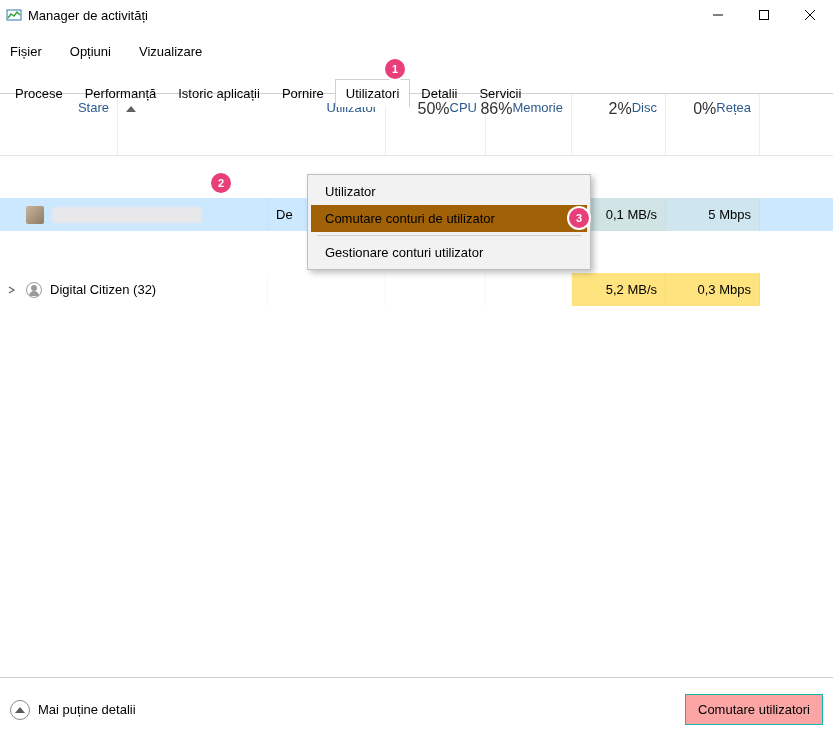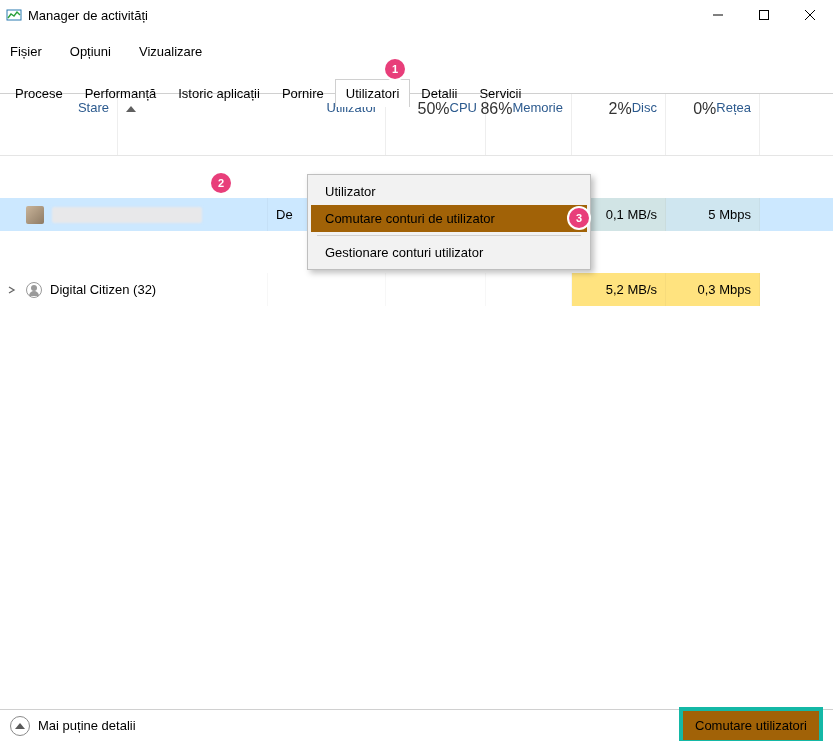--- a/index.html
+++ b/index.html
@@ -189,21 +189,21 @@
     font-size: 11px;
     font-weight: bold;
     display: flex; align-items: center; justify-content: center;
     box-shadow: 0 0 0 2px #fff;
     z-index: 60;
   }
   
   .bottom-bar {
     position: absolute;
     left: 0; right: 0; bottom: 0;
-    height: 32px;
+    height: 64px;
     border-top: 1px solid #d0d0d0;
     display: flex;
     align-items: center;
     padding: 0 10px;
     gap: 8px;
   }
   .fewer-icon {
     width: 20px; height: 20px;
     border: 1px solid #8a8a8a;
     border-radius: 50%;
@@ -211,22 +211,22 @@
   }
   .fewer-icon .caret-up {
     width: 0; height: 0;
     border-left: 5px solid transparent;
     border-right: 5px solid transparent;
     border-bottom: 6px solid #5a5a5a;
   }
   .btn {
     margin-left: auto;
     padding: 7px 12px;
-    border: 4px solid #14b8a6;
-    background: #a16207;
+    border: 1px solid #14b8a6;
+    background: #fca5a5;
     cursor: default;
   }
 </style>
 </head>
 <body>
 
 <div class="titlebar">
   <span class="app-icon">
     <svg width="16" height="16" viewBox="0 0 16 16">
       <rect x="1" y="3" width="14" height="10" fill="#fff" stroke="#2a7ab0" stroke-width="1"></rect>

